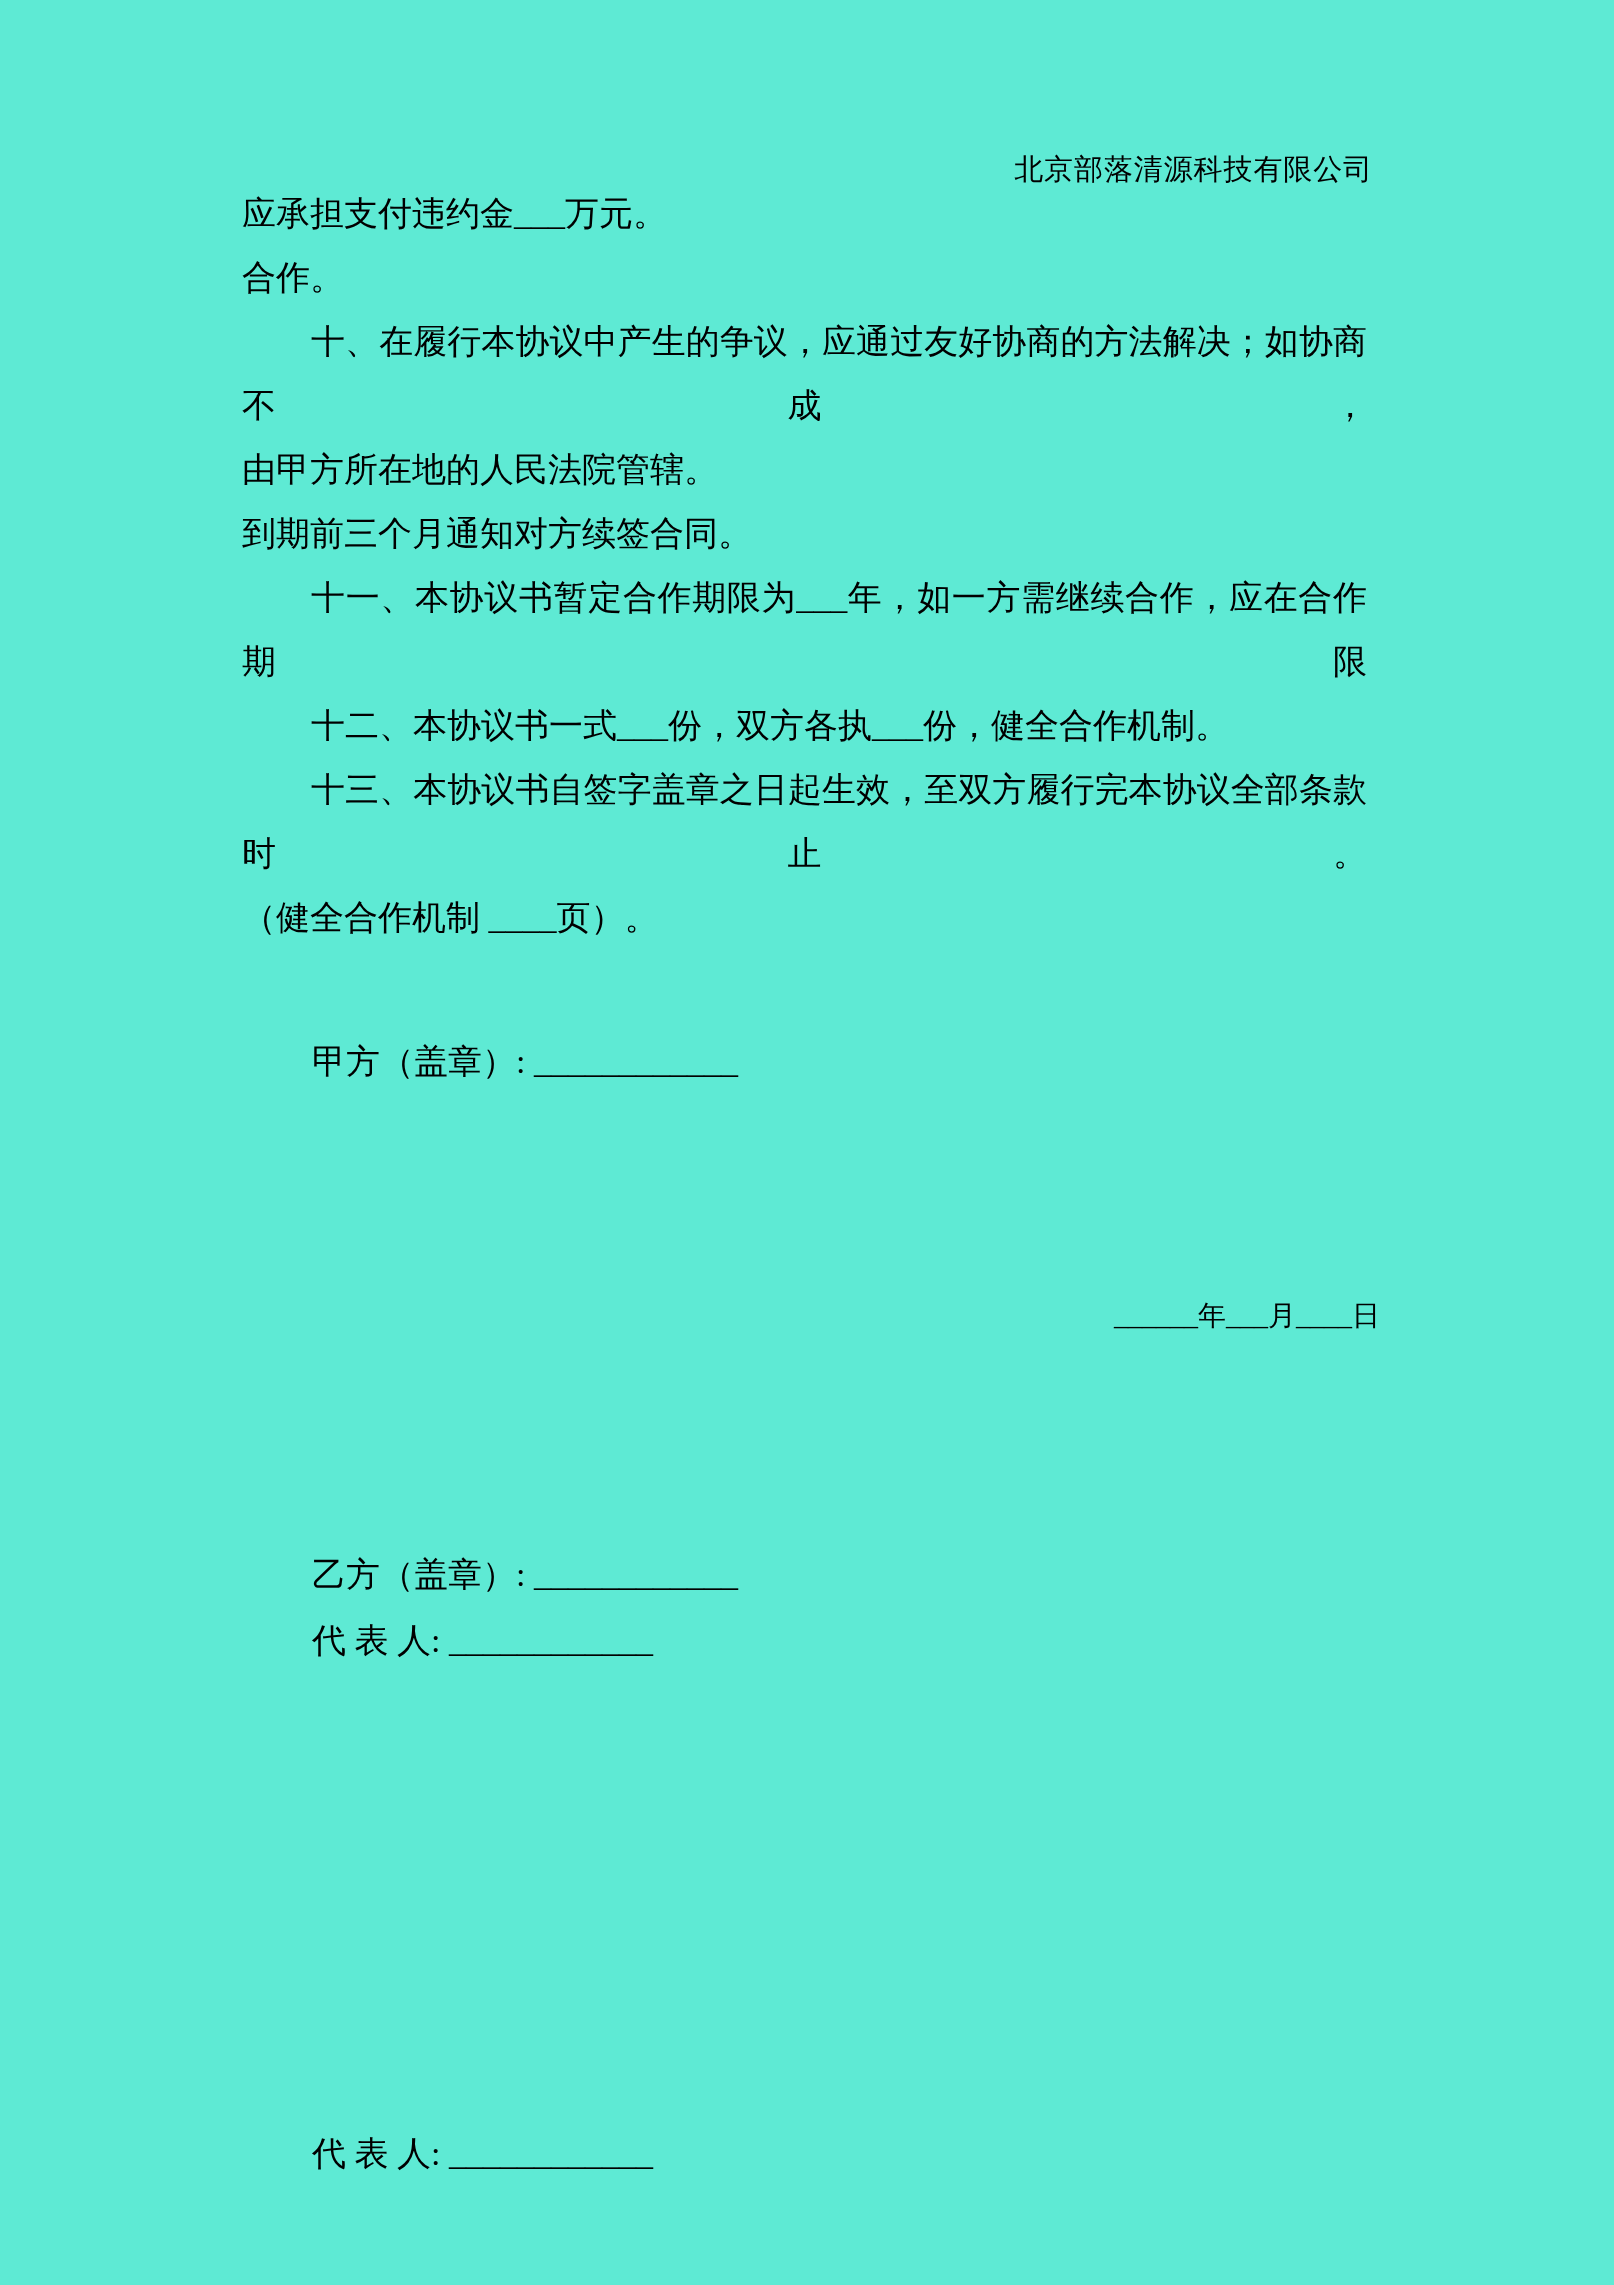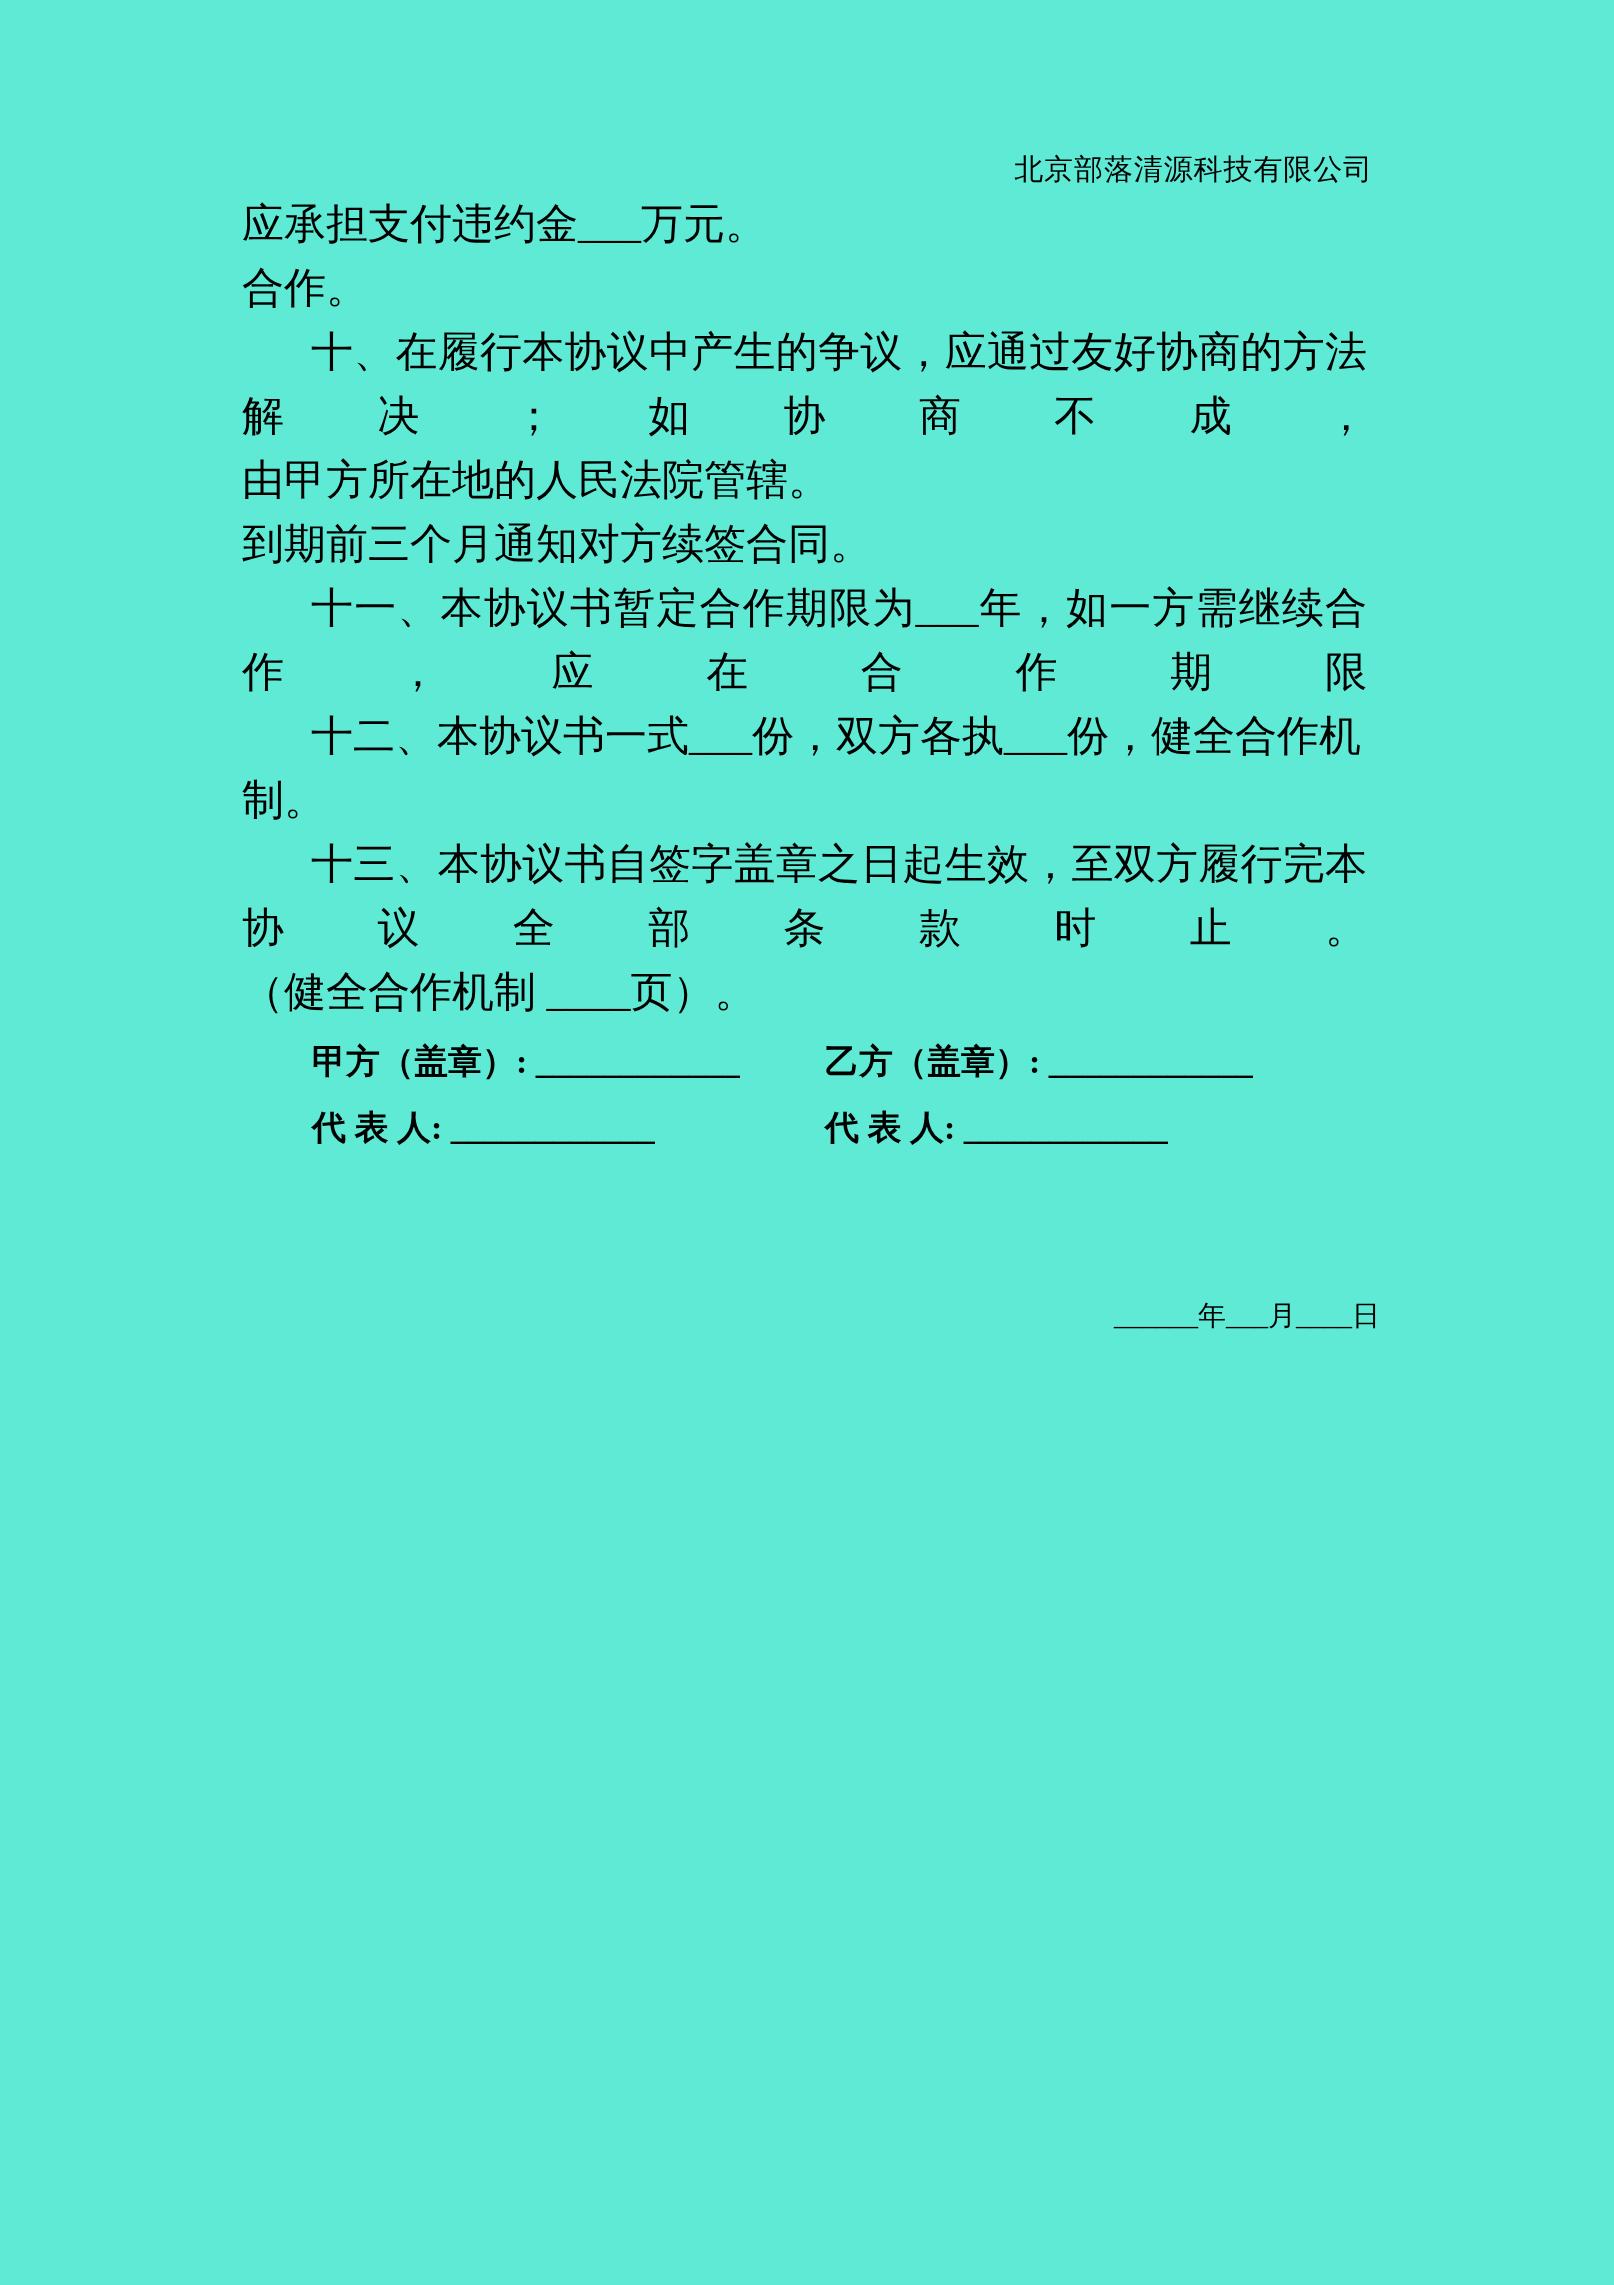--- a/index.html
+++ b/index.html
@@ -23,23 +23,23 @@
     right: 242px;
     font-size: 29px;
     line-height: 38px;
     letter-spacing: 0.9px;
     font-style: normal;
     white-space: nowrap;
   }
   .doc-body {
     position: absolute;
     left: 242px;
-    top: 192px;
+    top: 182px;
     width: 1125px;
-    font-size: 42px;
+    font-size: 34px;
     line-height: 64px;
   }
   .doc-body .line {
     white-space: normal;
   }
   .doc-body .line.indent {
     text-indent: 69px;
   }
   .doc-body .line.fill {
     text-align: justify;
@@ -48,21 +48,21 @@
   .signature-section {
     position: absolute;
     left: 312px;
     top: 1029px;
     width: 1076px;
     font-size: 34px;
     line-height: 66px;
   }
   .sig-row {
     display: flex;
-    font-weight: bold;
+    flex-direction: column;
   }
   .sig-cell-left {
     width: 513px;
     flex: 0 0 513px;
     white-space: nowrap;
   }
   .sig-cell-right {
     flex: 1 1 auto;
     white-space: nowrap;
   }

